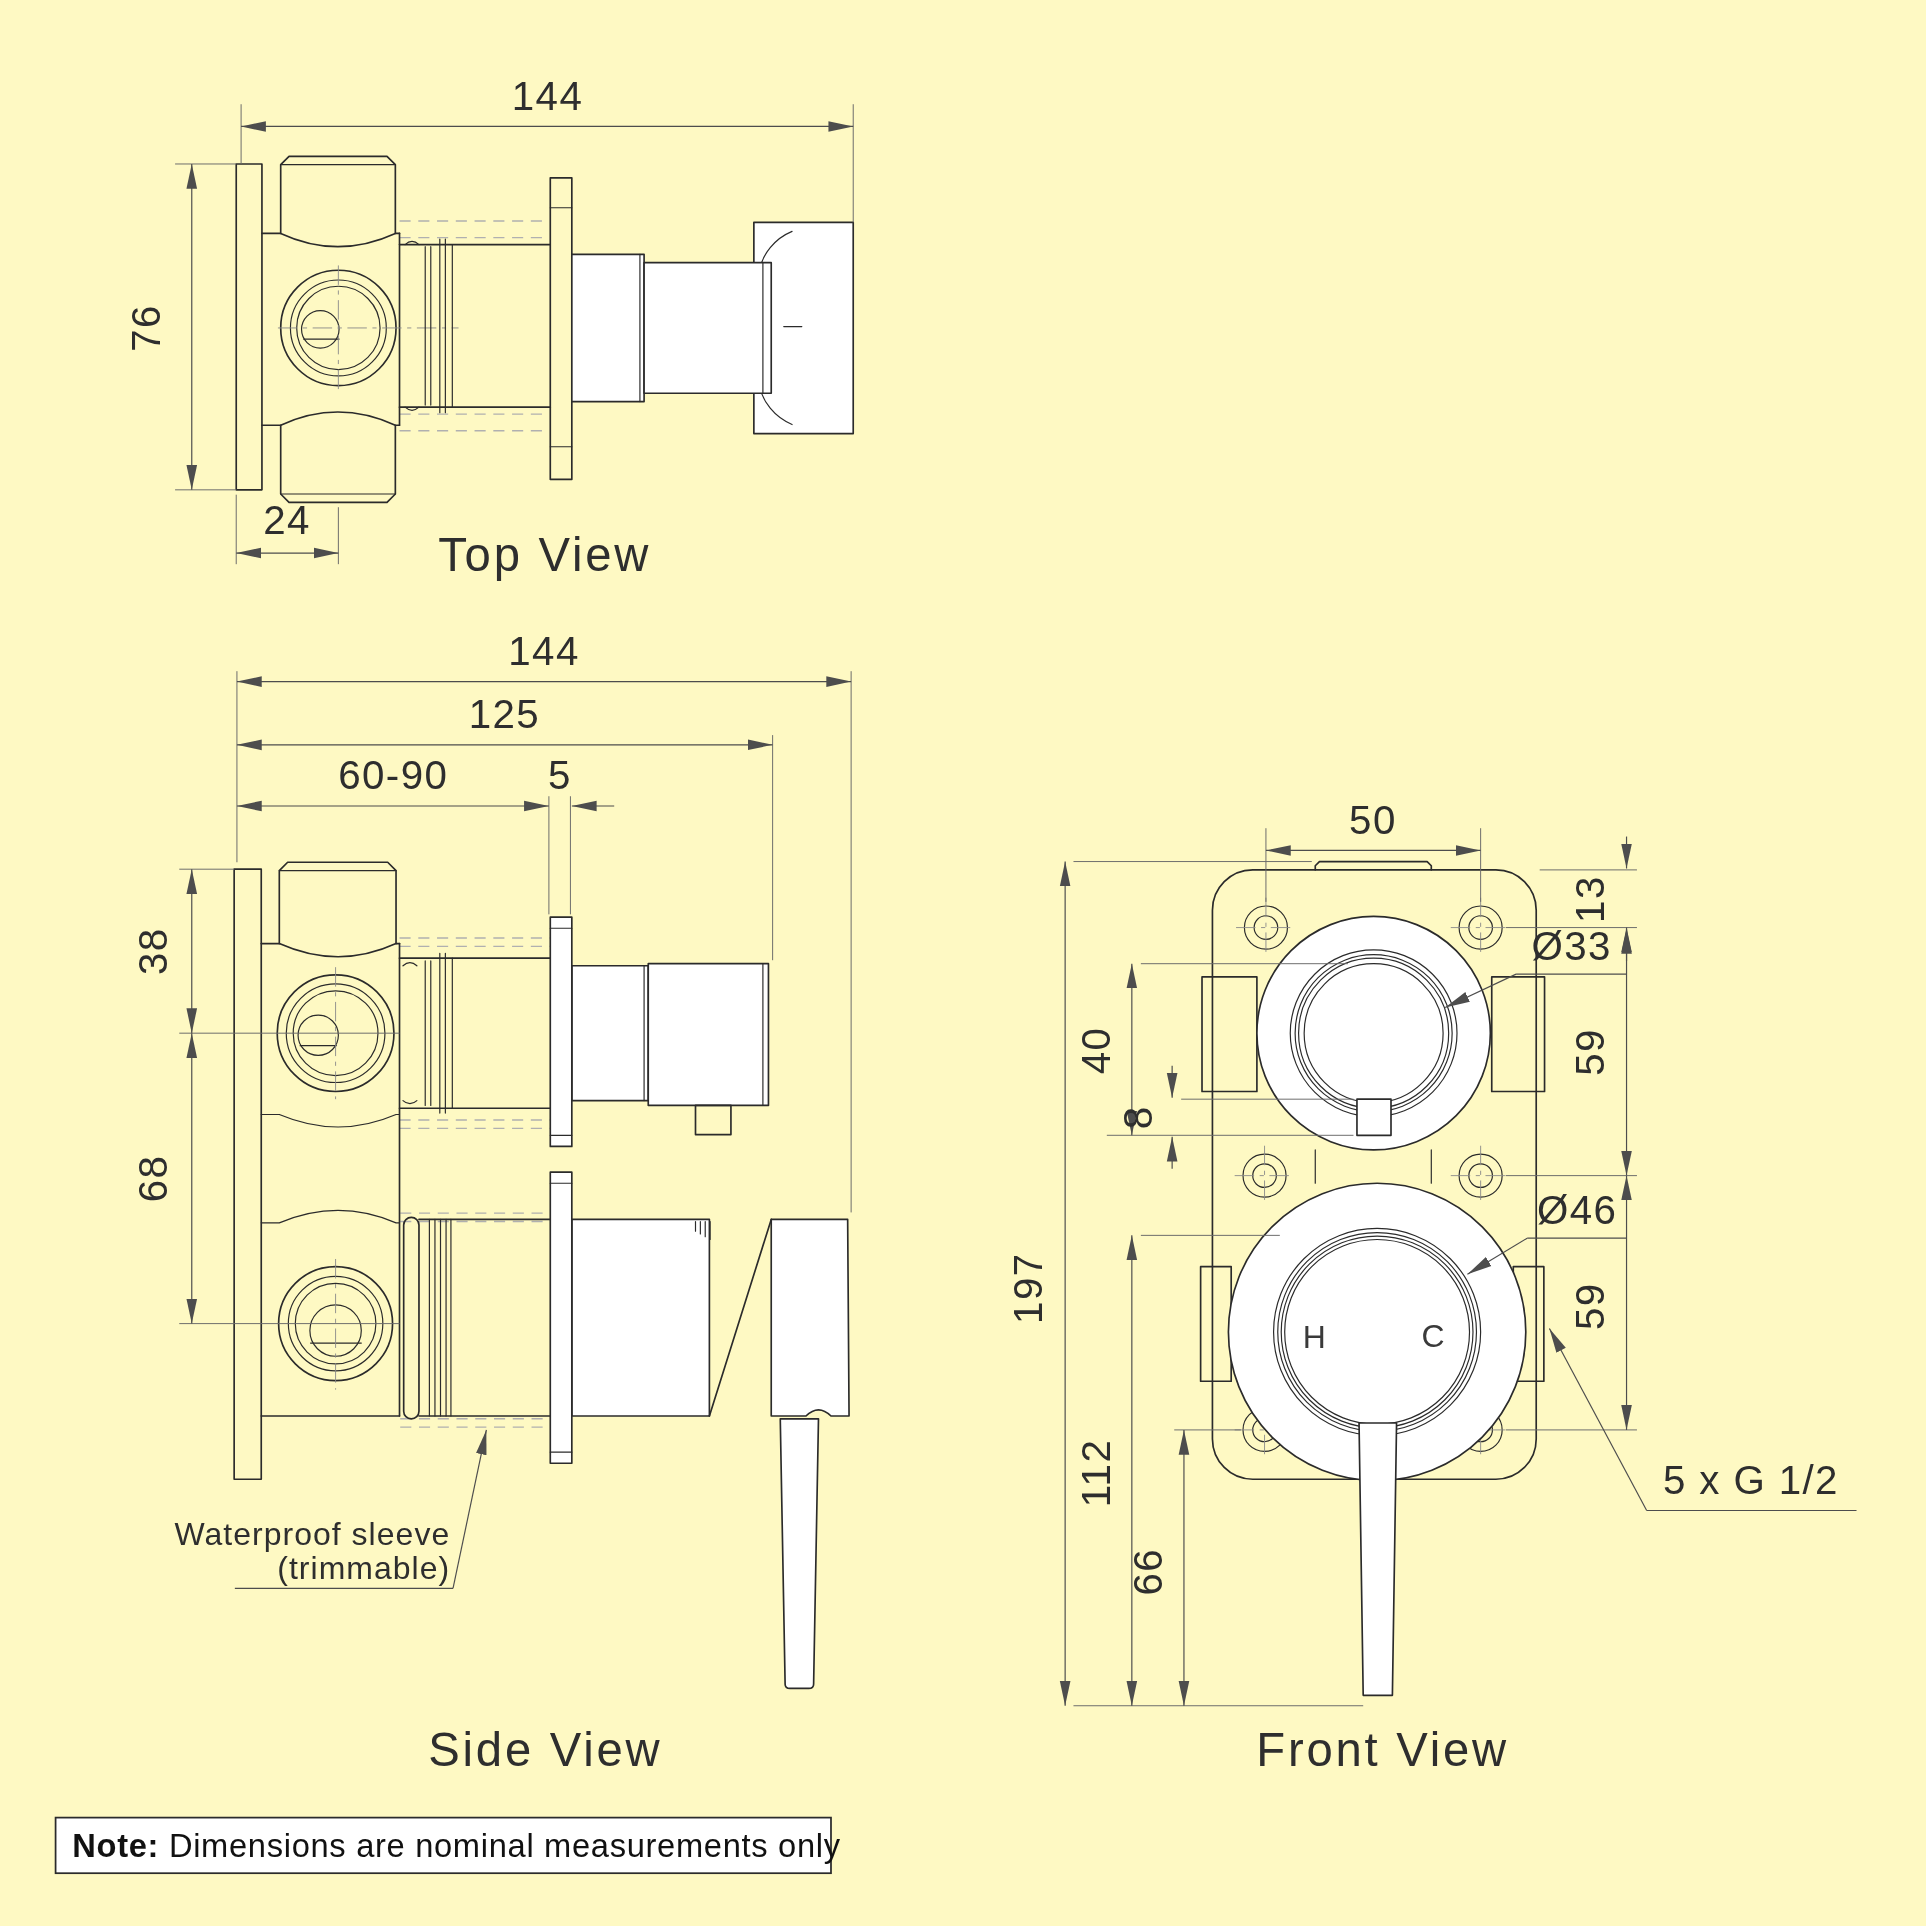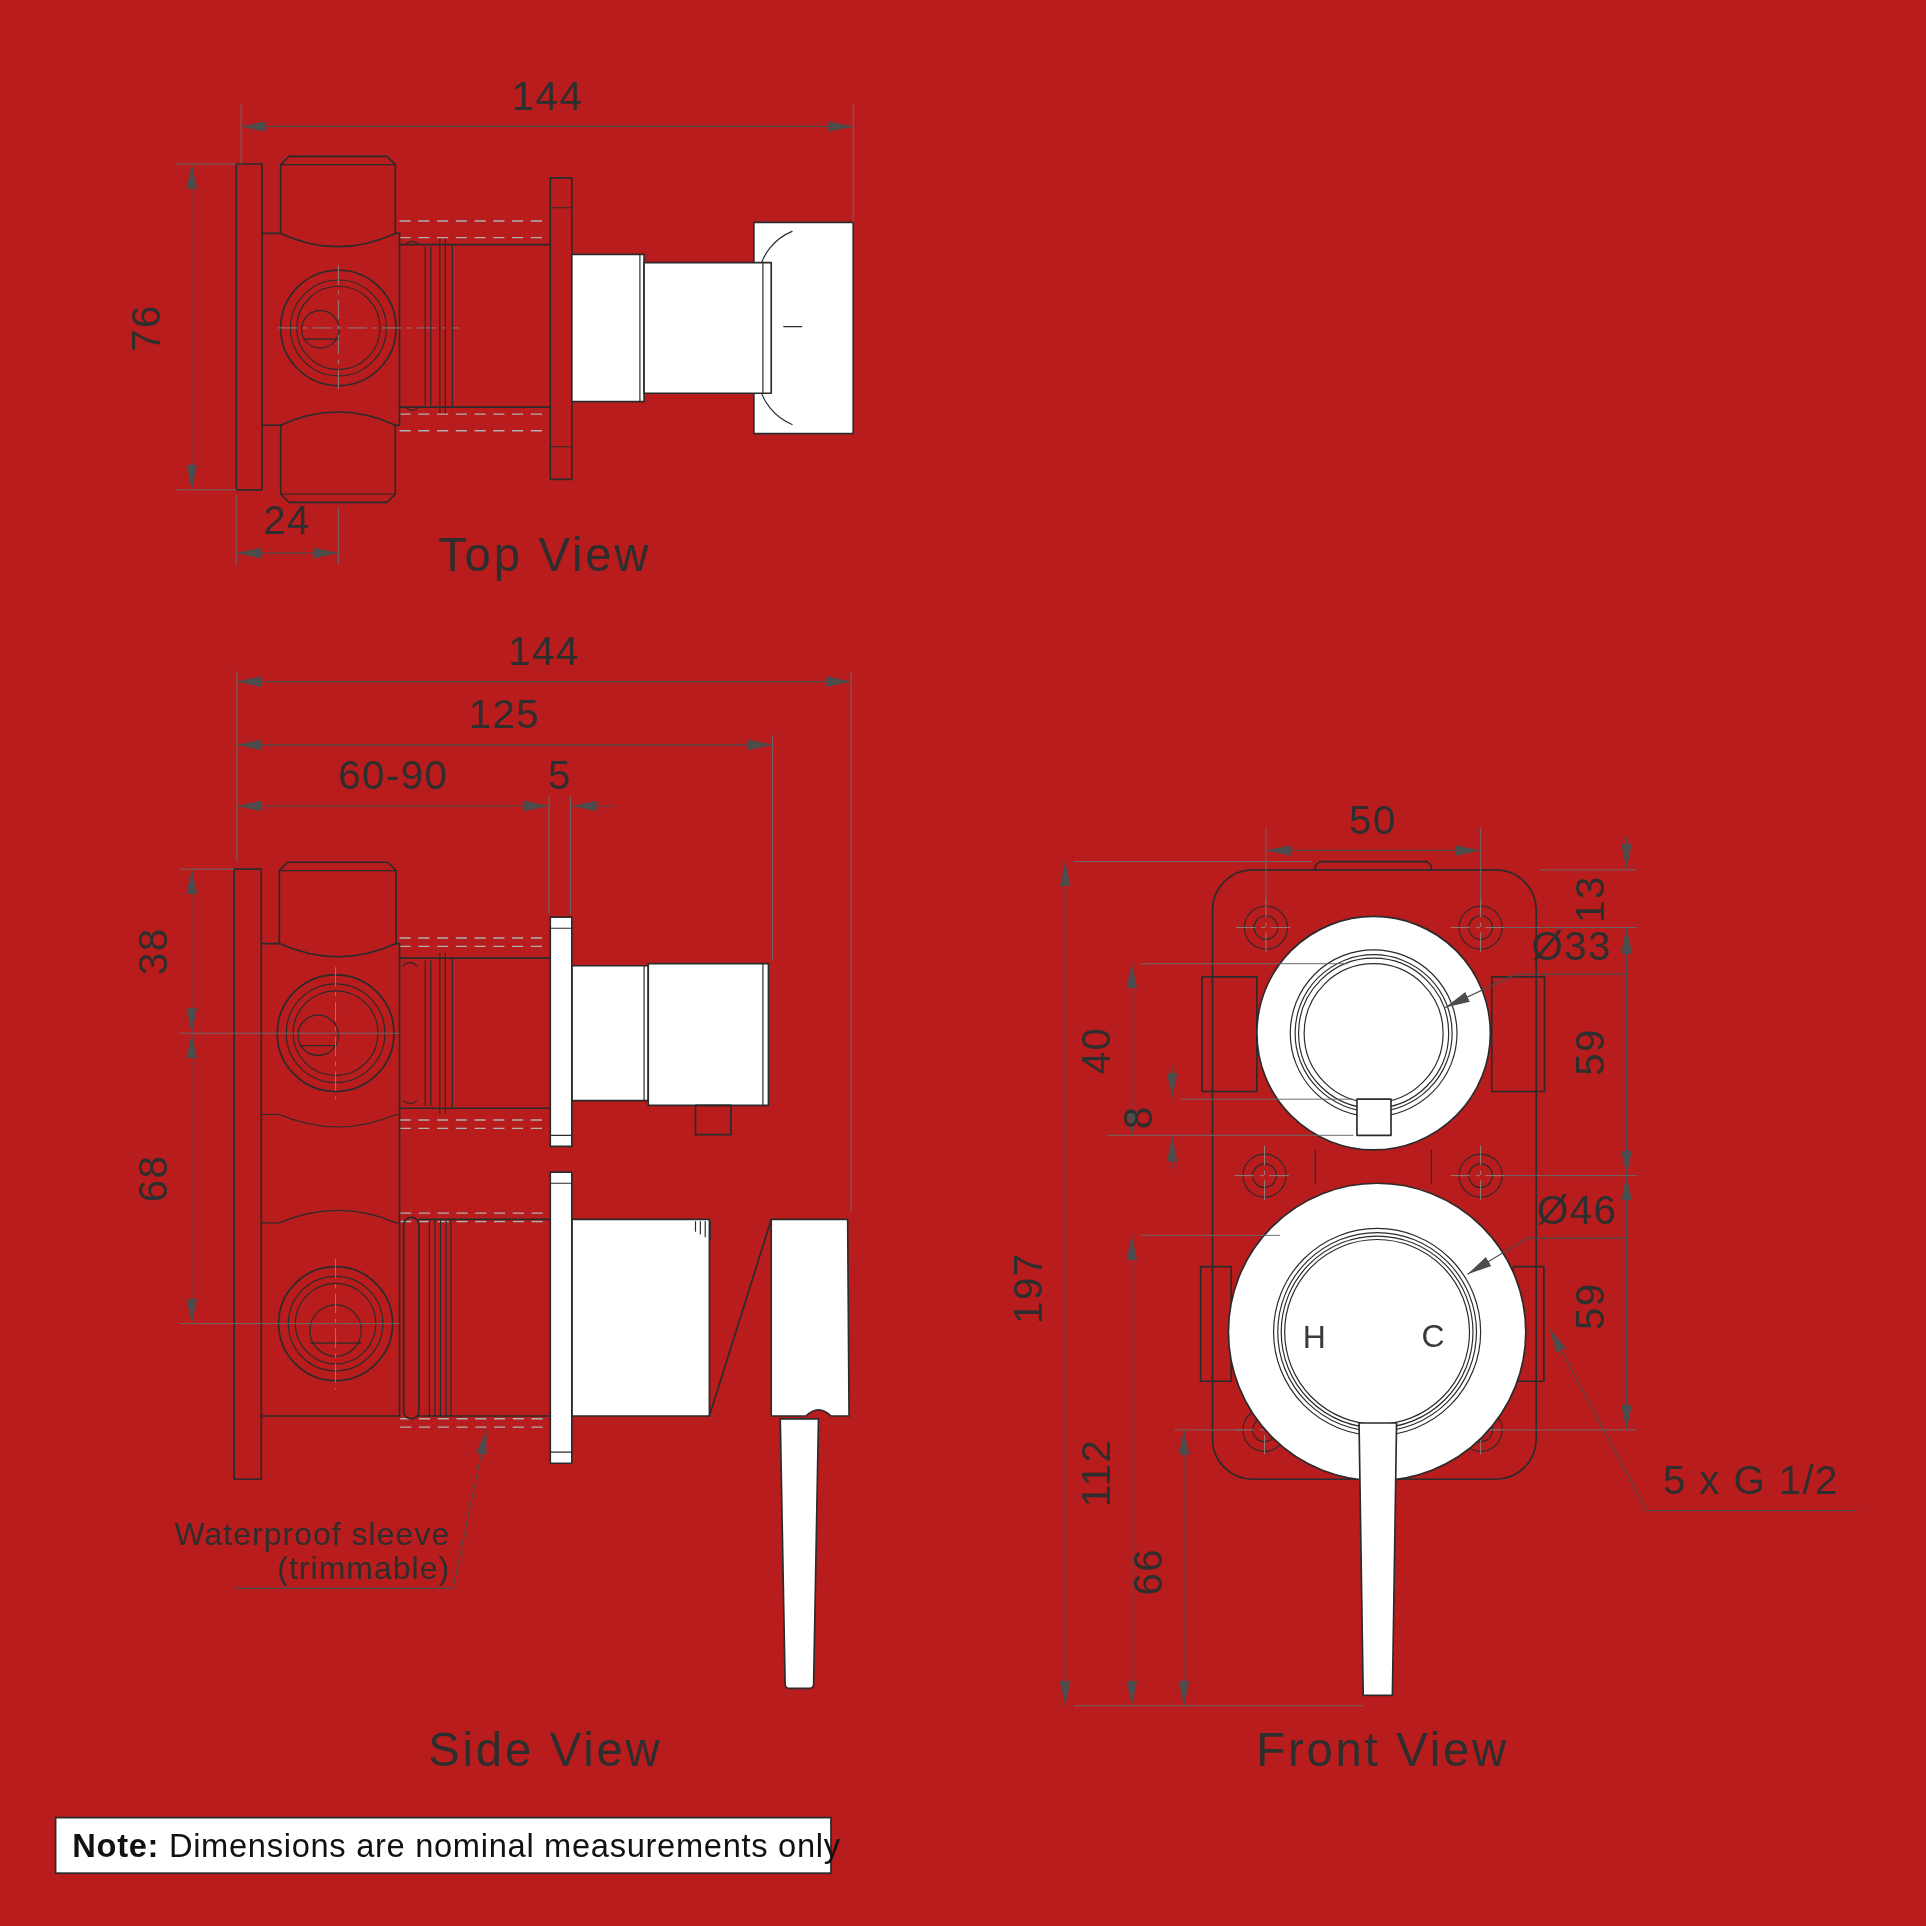--- a/index.html
+++ b/index.html
@@ -1,16 +1,16 @@
 <!DOCTYPE html>
 <html style="font-size:11px"><head>
 <meta charset="utf-8">
 <style>
   html,body{margin:0;padding:0;background:#ffffff;}
-  .sheet{width:1926px;height:1926px;background:#b91c1c;position:relative;font-family:"Liberation Sans",sans-serif;}
+  .sheet{width:1926px;height:1926px;background:#fef9c3;position:relative;font-family:"Liberation Sans",sans-serif;}
   svg{display:block;}
   
   .part   {fill:none;stroke:#2b2b2b;stroke-width:2.4;stroke-linejoin:round;stroke-linecap:round;}
   .partw  {fill:#ffffff;stroke:#2b2b2b;stroke-width:2.4;stroke-linejoin:round;}
   .detail {fill:none;stroke:#2b2b2b;stroke-width:1.7;stroke-linecap:round;}
   .dim    {fill:none;stroke:#4d4d4d;stroke-width:1.7;}
   .ext    {fill:none;stroke:#6a6a6a;stroke-width:1.4;}
   .hidden {fill:none;stroke:#b0b0b0;stroke-width:2;stroke-dasharray:16 11;}
   .cl     {fill:none;stroke:#8a8a8a;stroke-width:1.3;stroke-dasharray:28 8 6 8;}
   

